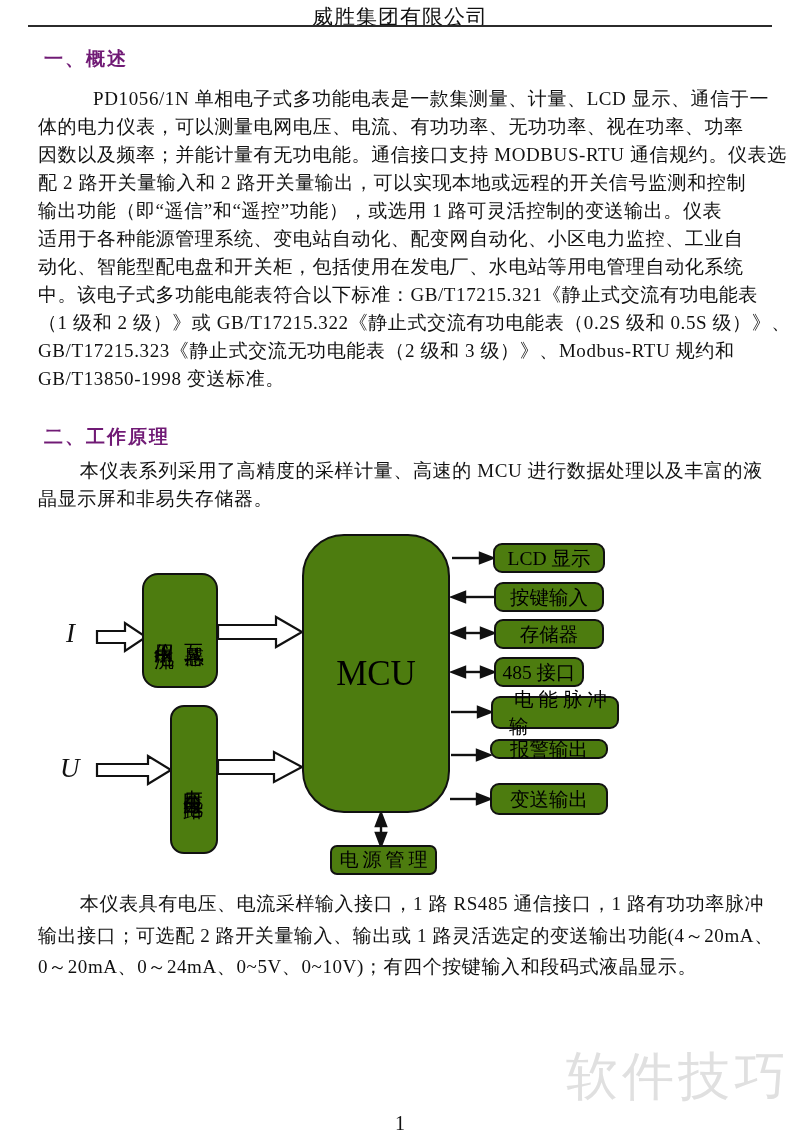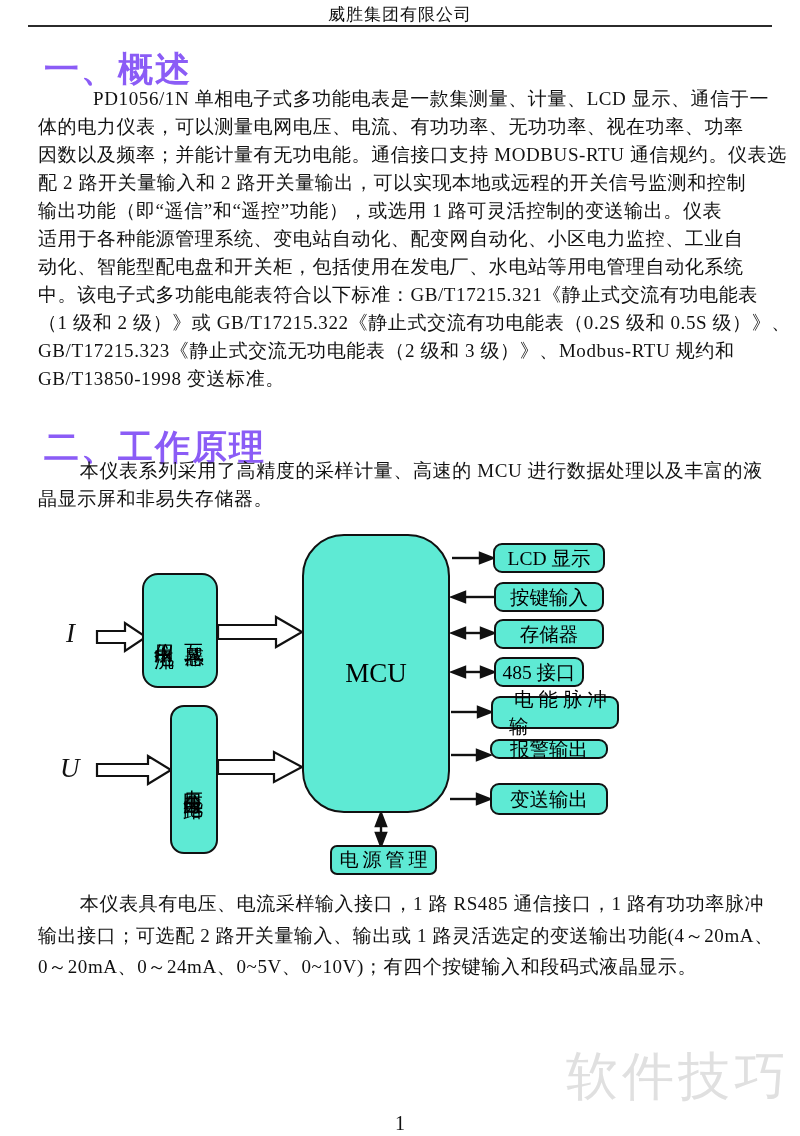--- a/index.html
+++ b/index.html
@@ -3,44 +3,44 @@
 <meta charset="utf-8">
 <style>
   html,body{margin:0;padding:0;}
   body{
     width:800px;height:1136px;position:relative;overflow:hidden;
     background:#ffffff;color:#111;
     font-family:"Liberation Serif","DejaVu Serif",serif;
   }
   .abs{position:absolute;}
   
-  .company{top:3px;left:0;width:800px;text-align:center;font-size:17px;letter-spacing:1px;}
+  .company{top:3px;left:0;width:800px;text-align:center;font-size:21px;letter-spacing:1px;}
   .toprule{top:25px;left:28px;width:744px;height:2px;background:#2b2b2b;}
   
-  .h1{font-family:"Liberation Sans","DejaVu Sans",sans-serif;font-weight:700;font-size:35px;letter-spacing:2px;color:#8b5cf6;}
+  .h1{font-family:"Liberation Sans","DejaVu Sans",sans-serif;font-weight:700;font-size:19px;letter-spacing:2px;color:#701a75;}
   .h1a{top:46px;left:44px;}
   .h1b{top:424px;left:44px;}
   
   .para{left:38px;width:726px;font-size:19px;letter-spacing:0.6px;}
   .p1{top:85px;}
   .p2{top:457px;}
   .p3{top:888px;}
   .p1 .bline,.p2 .bline{height:28px;line-height:28px;}
   .p3 .bline{height:31.5px;line-height:31.5px;}
   .bline{white-space:nowrap;overflow:visible;}
   .ind1{text-indent:2.9em;}
   .ind2{text-indent:2.2em;}
   
   .diagram{top:515px;left:0;width:800px;height:380px;}
   .diagram svg{position:absolute;top:0;left:0;}
-  .dbox{position:absolute;background:#5eead4;border:2.5px solid #111;border-radius:9px;
+  .dbox{position:absolute;background:#4d7c0f;border:2.5px solid #111;border-radius:9px;
         display:flex;align-items:center;justify-content:center;font-size:19.5px;color:#000;box-sizing:border-box;}
   .vcol{writing-mode:vertical-rl;text-orientation:upright;letter-spacing:2px;font-size:20px;}
   .ilabel{font-style:italic;font-size:27px;font-family:"Liberation Serif",serif;}
-  .mcu-box{border-radius:42px;font-size:27px;border-width:2.5px;}
+  .mcu-box{border-radius:42px;font-size:35px;border-width:2.5px;}
   .spread{letter-spacing:5px;text-indent:5px;}
   .spread2{letter-spacing:4px;text-indent:4px;}
   
   .watermark{top:1042px;left:566px;font-family:"Liberation Sans","DejaVu Sans",sans-serif;
              font-size:52px;color:#e0e0e0;letter-spacing:4px;white-space:nowrap;}
   
   .pageno{top:1112px;left:0;width:800px;text-align:center;font-size:20px;}
 </style>
 </head>
 <body>

